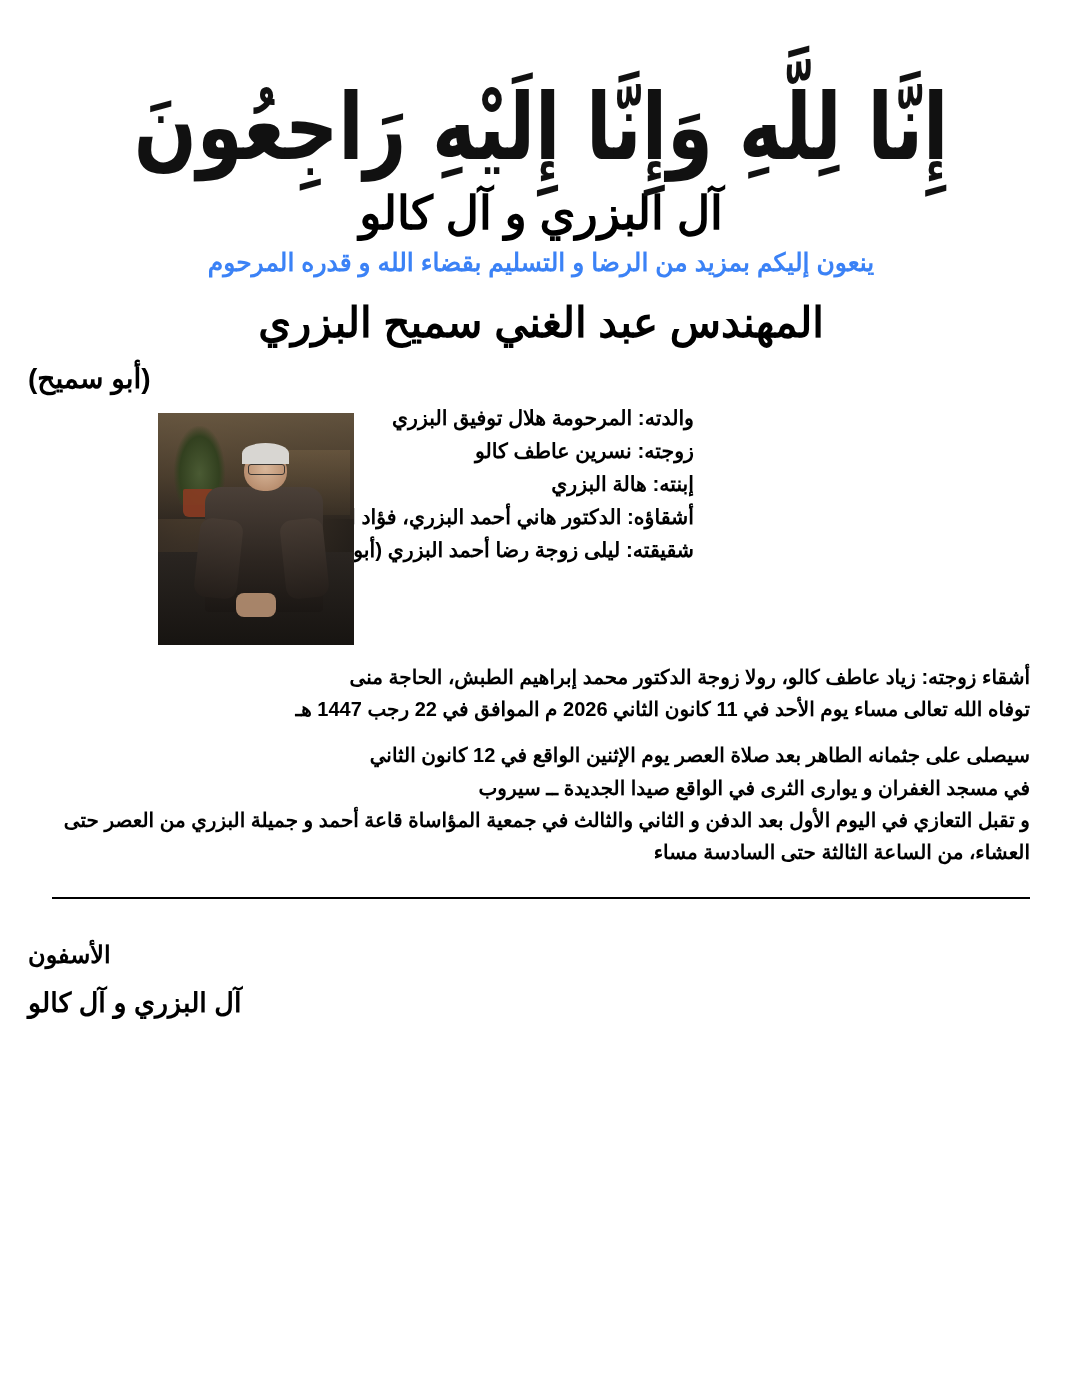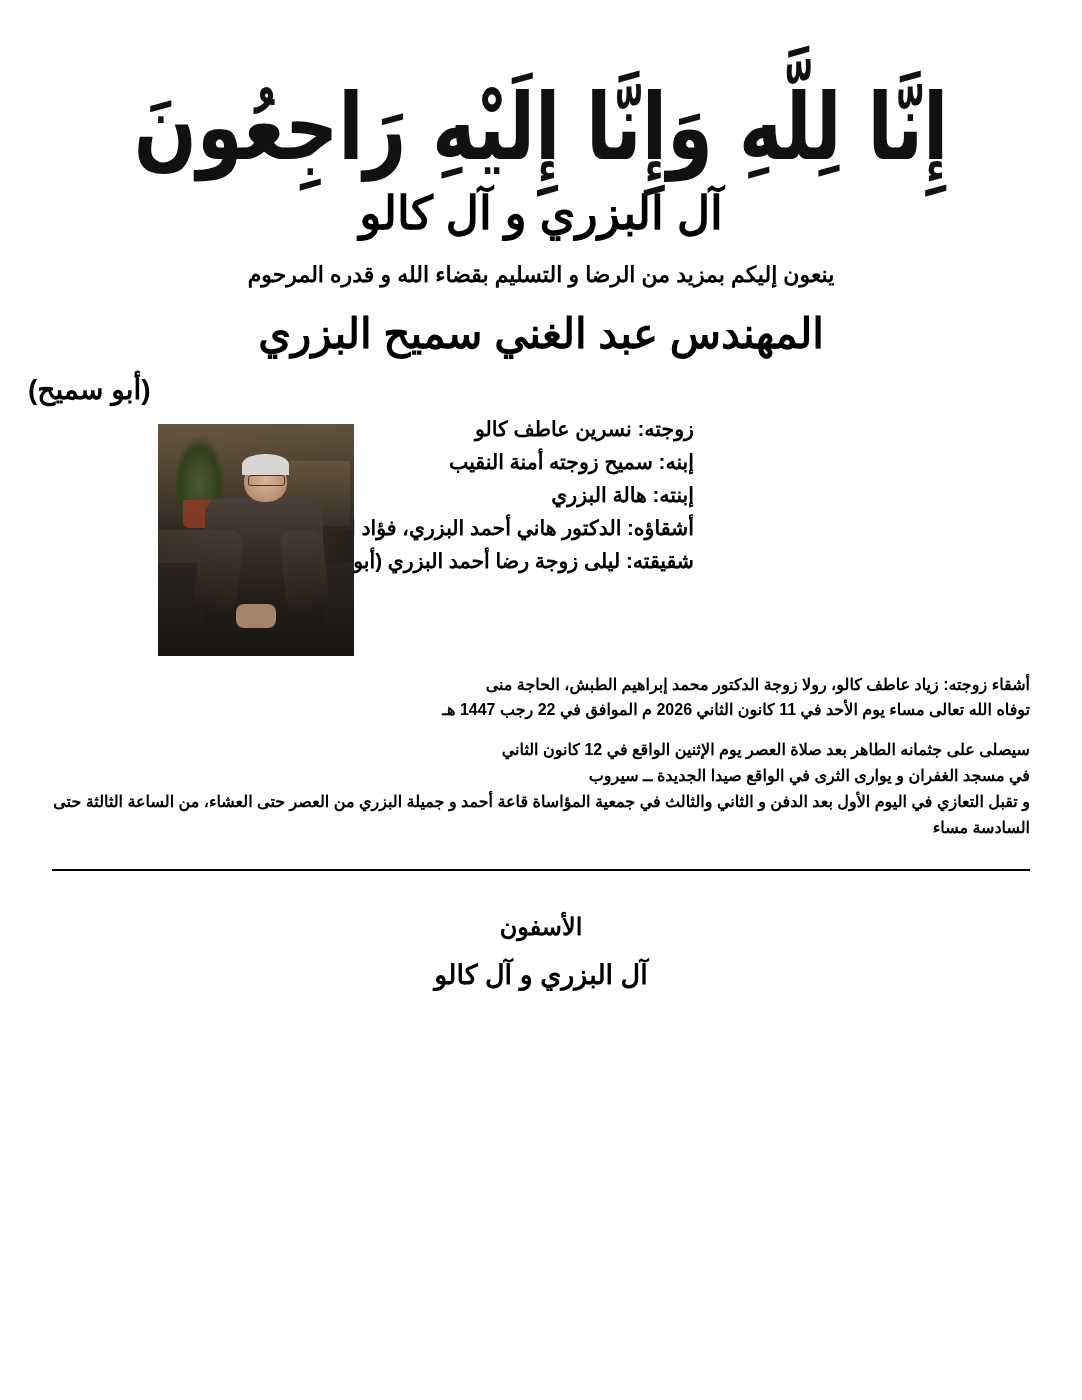--- a/index.html
+++ b/index.html
@@ -49,24 +49,24 @@
     text-align: center;
     font-size: 46px;
     font-weight: bold;
     margin-top: 18px;
     letter-spacing: 0px;
   }
 
   
   .announce {
     text-align: center;
-    font-size: 22px;
-    font-weight: bold;
-    margin-top: 22px;
-    color: #000000;
+    font-size: 25px;
+    font-weight: bold;
+    margin-top: 8px;
+    color: #3b82f6;
   }
 
   
   .deceased-name {
     text-align: center;
     font-size: 42px;
     font-weight: bold;
     margin-top: 20px;
     line-height: 1.25;
   }
@@ -164,37 +164,37 @@
     padding-right: 360px;
     text-align: right;
     font-size: 20.5px;
     font-weight: bold;
     line-height: 1.62;
   }
   .relatives .line { margin: 0; }
 
   .para {
     text-align: right;
-    font-size: 16px;
+    font-size: 20px;
     font-weight: bold;
     line-height: 1.62;
     margin: 0;
   }
   .para.spaced { margin-top: 14px; }
   .wide { padding: 0 24px 0 24px; }
 
   .divider {
     border: none;
     border-top: 2px solid #000;
     margin: 28px 24px 0 24px;
   }
 
   .footer {
     margin-top: 42px;
-    text-align: center;
+    text-align: left;
   }
   .footer .f1 {
     font-size: 24px;
     font-weight: bold;
   }
   .footer .f2 {
     font-size: 27px;
     font-weight: bold;
     margin-top: 18px;
   }
@@ -228,22 +228,22 @@
         <div class="ph-arm-l"></div>
         <div class="ph-arm-r"></div>
         <div class="ph-person-head"></div>
         <div class="ph-hair"></div>
         <div class="ph-glasses"></div>
         <div class="ph-hand"></div>
       </div>
     </div>
 
     <div class="relatives">
+      <p class="line">والدته: المرحومة هلال توفيق البزري</p>
       <p class="line">زوجته: نسرين عاطف كالو</p>
-      <p class="line">إبنه: سميح زوجته أمنة النقيب</p>
       <p class="line">إبنته: هالة البزري</p>
       <p class="line">أشقاؤه: الدكتور هاني أحمد البزري، فؤاد البزري</p>
       <p class="line">شقيقته: ليلى زوجة رضا أحمد البزري (أبو أحمد)</p>
     </div>
   </div>
 
   <div class="wide">
     <p class="para">أشقاء زوجته: زياد عاطف كالو، رولا زوجة الدكتور محمد إبراهيم الطبش، الحاجة منى</p>
     <p class="para">توفاه الله تعالى مساء يوم الأحد في 11 كانون الثاني 2026 م الموافق في 22 رجب 1447 هـ</p>
 

